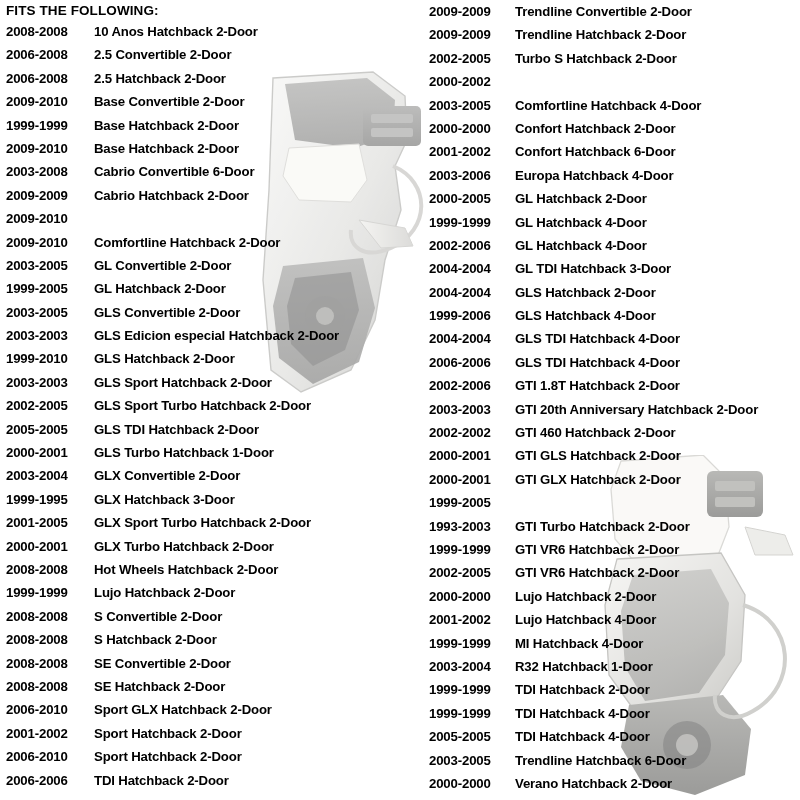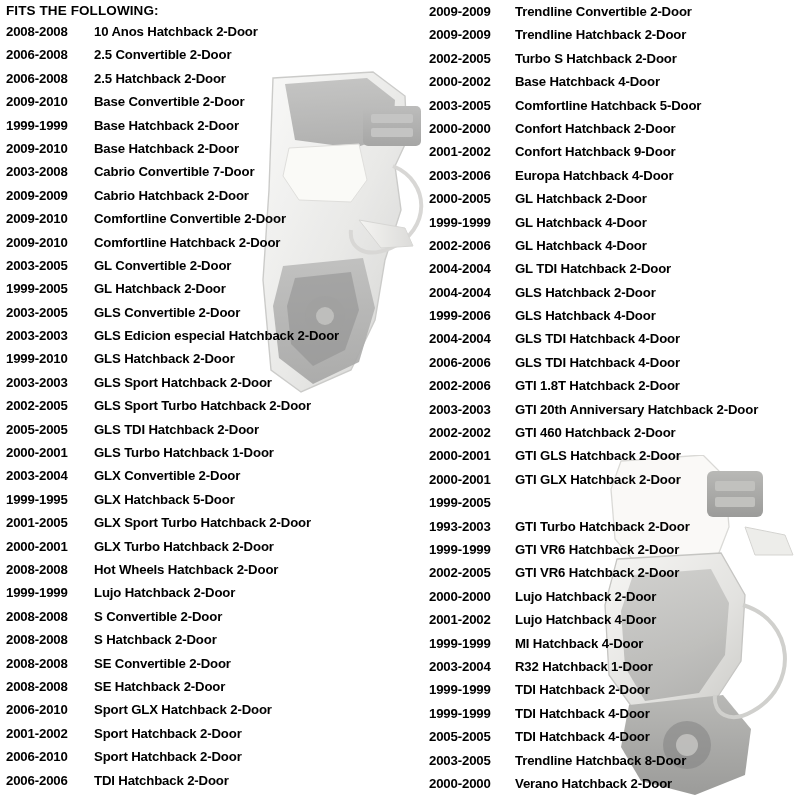--- a/index.html
+++ b/index.html
@@ -191,29 +191,28 @@
         <div class="row">
           <span class="years">1999-1999</span>
           <span class="desc">Base Hatchback 2-Door</span>
         </div>
         <div class="row">
           <span class="years">2009-2010</span>
           <span class="desc">Base Hatchback 2-Door</span>
         </div>
         <div class="row">
           <span class="years">2003-2008</span>
-          <span class="desc">Cabrio Convertible 7-Door</span>
+          <span class="desc">Cabrio Convertible 6-Door</span>
         </div>
         <div class="row">
           <span class="years">2009-2009</span>
           <span class="desc">Cabrio Hatchback 2-Door</span>
         </div>
         <div class="row">
           <span class="years">2009-2010</span>
-          <span class="desc">Comfortline Convertible 2-Door</span>
         </div>
         <div class="row">
           <span class="years">2009-2010</span>
           <span class="desc">Comfortline Hatchback 2-Door</span>
         </div>
         <div class="row">
           <span class="years">2003-2005</span>
           <span class="desc">GL Convertible 2-Door</span>
         </div>
         <div class="row">
@@ -247,21 +246,21 @@
         <div class="row">
           <span class="years">2000-2001</span>
           <span class="desc">GLS Turbo Hatchback 1-Door</span>
         </div>
         <div class="row">
           <span class="years">2003-2004</span>
           <span class="desc">GLX Convertible 2-Door</span>
         </div>
         <div class="row">
           <span class="years">1999-1995</span>
-          <span class="desc">GLX Hatchback 5-Door</span>
+          <span class="desc">GLX Hatchback 3-Door</span>
         </div>
         <div class="row">
           <span class="years">2001-2005</span>
           <span class="desc">GLX Sport Turbo Hatchback 2-Door</span>
         </div>
         <div class="row">
           <span class="years">2000-2001</span>
           <span class="desc">GLX Turbo Hatchback 2-Door</span>
         </div>
         <div class="row">
@@ -316,53 +315,52 @@
         <div class="row">
           <span class="years">2009-2009</span>
           <span class="desc">Trendline Hatchback 2-Door</span>
         </div>
         <div class="row">
           <span class="years">2002-2005</span>
           <span class="desc">Turbo S Hatchback 2-Door</span>
         </div>
         <div class="row">
           <span class="years">2000-2002</span>
-          <span class="desc">Base Hatchback 4-Door</span>
         </div>
         <div class="row">
           <span class="years">2003-2005</span>
-          <span class="desc">Comfortline Hatchback 5-Door</span>
+          <span class="desc">Comfortline Hatchback 4-Door</span>
         </div>
         <div class="row">
           <span class="years">2000-2000</span>
           <span class="desc">Confort Hatchback 2-Door</span>
         </div>
         <div class="row">
           <span class="years">2001-2002</span>
-          <span class="desc">Confort Hatchback 9-Door</span>
+          <span class="desc">Confort Hatchback 6-Door</span>
         </div>
         <div class="row">
           <span class="years">2003-2006</span>
           <span class="desc">Europa Hatchback 4-Door</span>
         </div>
         <div class="row">
           <span class="years">2000-2005</span>
           <span class="desc">GL Hatchback 2-Door</span>
         </div>
         <div class="row">
           <span class="years">1999-1999</span>
           <span class="desc">GL Hatchback 4-Door</span>
         </div>
         <div class="row">
           <span class="years">2002-2006</span>
           <span class="desc">GL Hatchback 4-Door</span>
         </div>
         <div class="row">
           <span class="years">2004-2004</span>
-          <span class="desc">GL TDI Hatchback 2-Door</span>
+          <span class="desc">GL TDI Hatchback 3-Door</span>
         </div>
         <div class="row">
           <span class="years">2004-2004</span>
           <span class="desc">GLS Hatchback 2-Door</span>
         </div>
         <div class="row">
           <span class="years">1999-2006</span>
           <span class="desc">GLS Hatchback 4-Door</span>
         </div>
         <div class="row">
@@ -431,21 +429,21 @@
         <div class="row">
           <span class="years">1999-1999</span>
           <span class="desc">TDI Hatchback 4-Door</span>
         </div>
         <div class="row">
           <span class="years">2005-2005</span>
           <span class="desc">TDI Hatchback 4-Door</span>
         </div>
         <div class="row">
           <span class="years">2003-2005</span>
-          <span class="desc">Trendline Hatchback 8-Door</span>
+          <span class="desc">Trendline Hatchback 6-Door</span>
         </div>
         <div class="row">
           <span class="years">2000-2000</span>
           <span class="desc">Verano Hatchback 2-Door</span>
         </div>
         <div class="row">
           <span class="years">2001-2002</span>
           <span class="desc">Verano Hatchback 4-Door</span>
         </div>
       </div>

